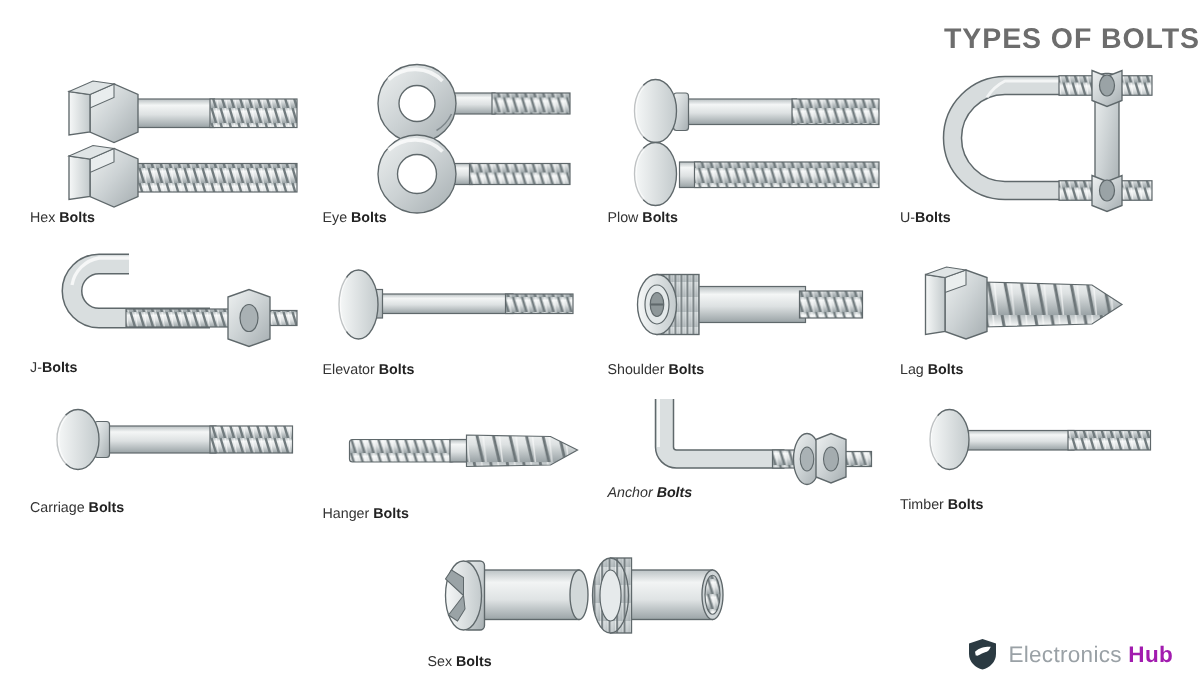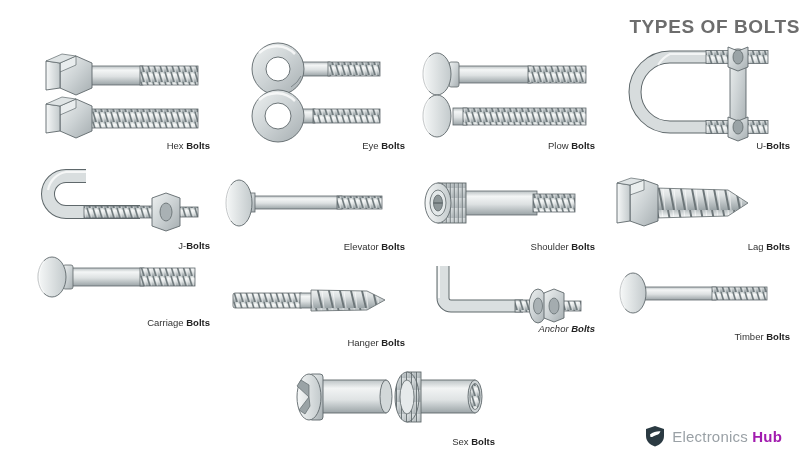--- a/index.html
+++ b/index.html
@@ -31,21 +31,21 @@
     position: absolute;
     text-align: center;
   }
   .art {
     position: relative;
     margin: 0 auto;
   }
   .caption {
     font-size: 9.5px;
     color: #333333;
-    text-align: right;
+    text-align: left;
     white-space: nowrap;
     line-height: 12px;
   }
   .caption b { font-weight: bold; color: #222; }
 
   .logo {
     position: absolute;
     right: 18px;
     bottom: 16px;
     display: flex;
@@ -254,21 +254,21 @@
         <polygon points="30,7 44,2 58,7 58,43 44,48 30,43" fill="url(#headG)" stroke="#5f686b" stroke-width="0.9"></polygon>
         <polygon points="30,7 44,2 44,12 30,17" fill="#eaeeee" stroke="#5f686b" stroke-width="0.7"></polygon>
         <polygon points="17,5 30,7 30,43 17,45" fill="url(#faceG)" stroke="#5f686b" stroke-width="0.9"></polygon>
         <polygon points="17,5 30,7 44,2 31,0" fill="#dfe4e5" stroke="#5f686b" stroke-width="0.7"></polygon>
       </g>
     </svg>
   </div>
   <div class="caption" style="margin-top:11px;"><span>Lag </span><b>Bolts</b></div>
 </div>
 
-<div class="grid-cell" style="left:20px; top:256px; width:190px;">
+<div class="grid-cell" style="left:20px; top:272px; width:190px;">
   <div class="art">
     <svg width="190" height="48" viewBox="0 0 190 48">
       <g>
         <rect x="48" y="12" width="76" height="18" fill="url(#shaftG)" stroke="#5f686b" stroke-width="0.8"></rect>
         <rect x="120" y="12" width="55" height="18" fill="url(#thread)" stroke="#5f686b" stroke-width="0.8"></rect>
         <rect x="43" y="9" width="10" height="24" rx="2" fill="url(#headG)" stroke="#5f686b" stroke-width="0.8"></rect>
         <ellipse cx="32" cy="21" rx="14" ry="20" fill="url(#faceG)" stroke="#5f686b" stroke-width="0.9"></ellipse>
         <path d="M24 5 A14 20 0 0 0 24 37" stroke="#ffffff" stroke-width="2.5" fill="none" opacity="0.6"></path>
       </g>
     </svg>

